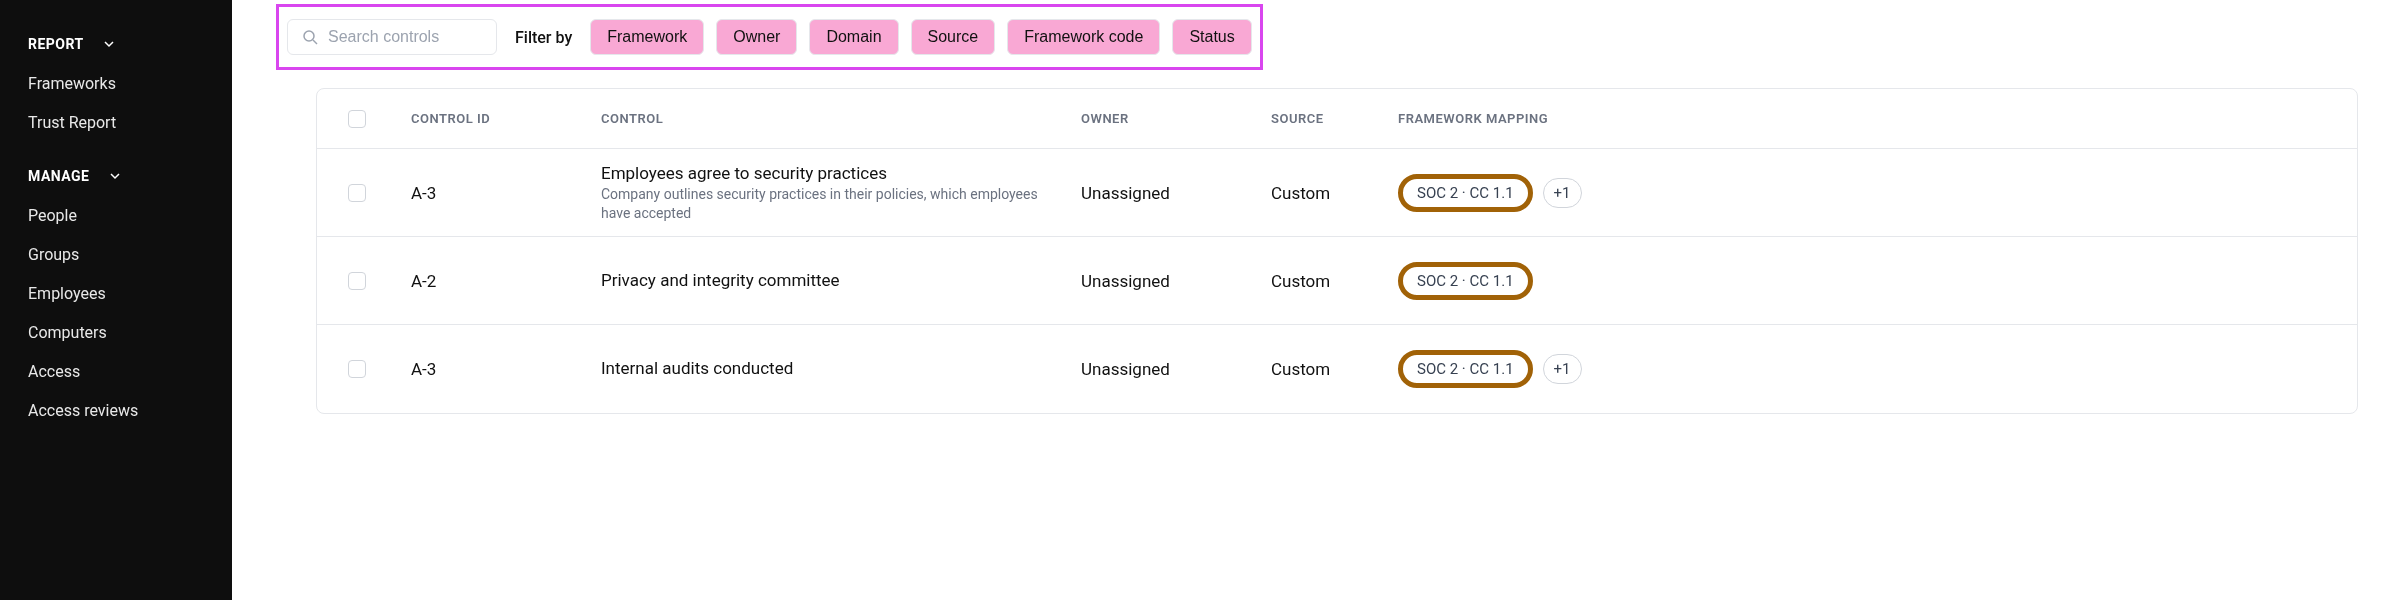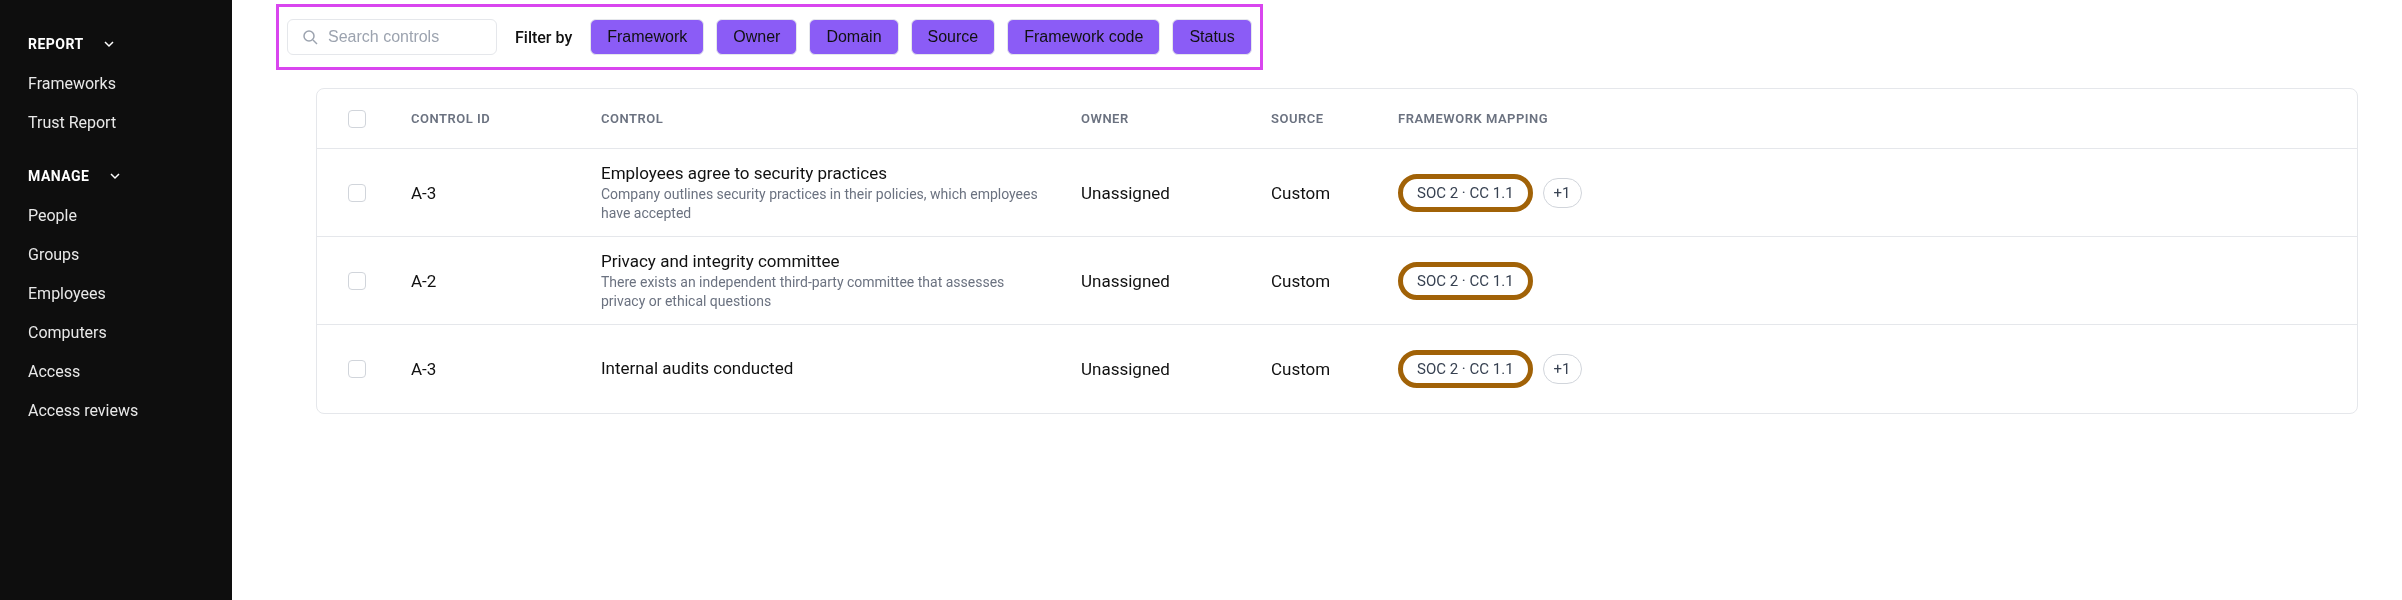--- a/index.html
+++ b/index.html
@@ -9,21 +9,21 @@
     .sidebar-section-header { display: flex; align-items: center; gap: 20px; padding: 12px 28px; font-size: 14px; font-weight: 700; letter-spacing: 0.5px; cursor: pointer; }
     .sidebar-item { padding: 10px 28px; font-size: 16px; color: #e8e8e8; cursor: pointer; }
     .caret { display: inline-block; }
     .caret svg { display: block; }
     .main { flex: 1; padding: 0 44px; overflow: hidden; }
     .filter-bar { display: flex; align-items: center; gap: 12px; padding: 12px 8px; border: 3px solid #d946ef; border-radius: 0; margin-top: 4px; margin-bottom: 18px; width: fit-content; }
     .search-box { display: flex; align-items: center; gap: 10px; border: 1px solid #e5e7eb; border-radius: 6px; padding: 8px 14px; width: 210px; }
     .search-box input { border: none; outline: none; font-size: 16px; color: #111; flex: 1; background: transparent; }
     .search-box input::placeholder { color: #9ca3af; }
     .filter-label { font-size: 16px; font-weight: 500; color: #111; padding: 0 6px; }
-    .filter-chip { border: 1px solid #e5e7eb; border-radius: 6px; padding: 8px 16px; font-size: 16px; font-weight: 500; color: #111; cursor: pointer; background: #8b5cf6; }
+    .filter-chip { border: 1px solid #e5e7eb; border-radius: 6px; padding: 8px 16px; font-size: 16px; font-weight: 500; color: #111; cursor: pointer; background: #f9a8d4; }
     .table { border: 1px solid #e5e7eb; border-radius: 8px; overflow: hidden; margin-left: 40px; }
     .row { display: flex; align-items: center; border-bottom: 1px solid #e5e7eb; }
     .row:last-child { border-bottom: none; }
     .header-row { height: 60px; }
     .data-row { height: 88px; }
     .cell { padding: 0 14px; }
     .cell-check { width: 80px; display: flex; justify-content: center; }
     .cell-id { width: 190px; font-size: 17px; color: #111; }
     .cell-control { width: 480px; }
     .cell-owner { width: 190px; font-size: 17px; color: #111; }
@@ -122,21 +122,20 @@
         </div>
       </div>
 
       <div class="row data-row">
         <div class="cell cell-check">
             <div class="checkbox"></div>
           </div>
         <div class="cell cell-id">A-2</div>
         <div class="cell cell-control">
           <div class="control-title">Privacy and integrity committee</div>
-          <div class="control-desc">There exists an independent third-party committee that assesses privacy or ethical questions</div>
         </div>
         <div class="cell cell-owner">Unassigned</div>
         <div class="cell cell-source">Custom</div>
         <div class="cell cell-mapping">
           <span class="pill">SOC 2 · CC 1.1</span>
         </div>
       </div>
 
       <div class="row data-row">
         <div class="cell cell-check">

